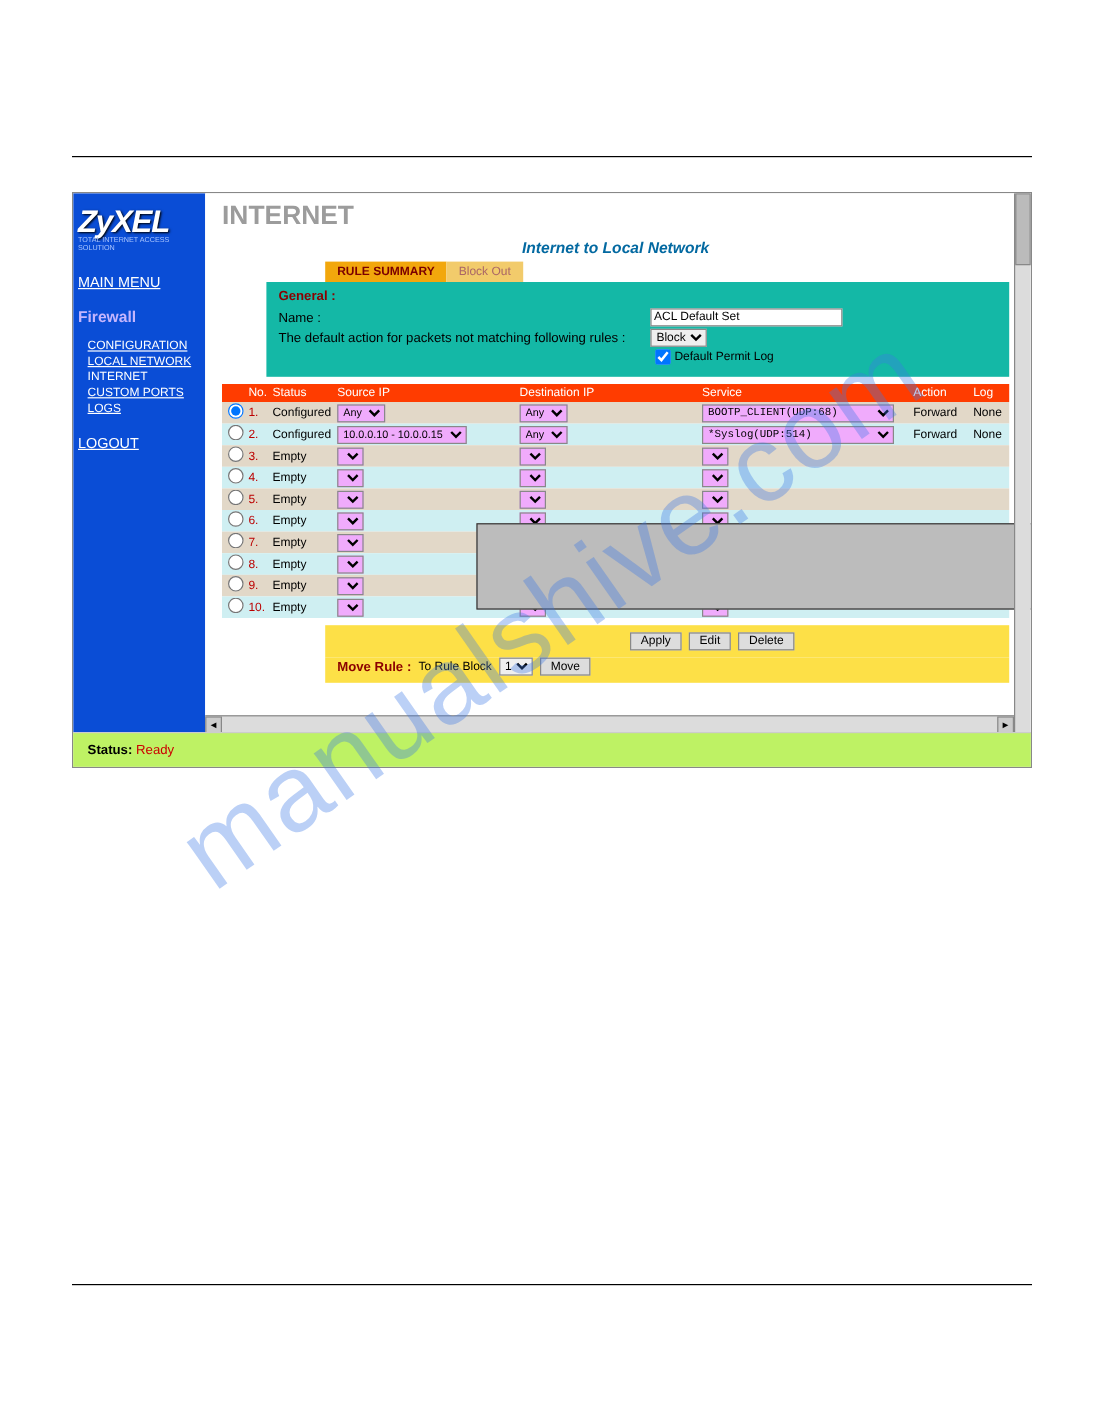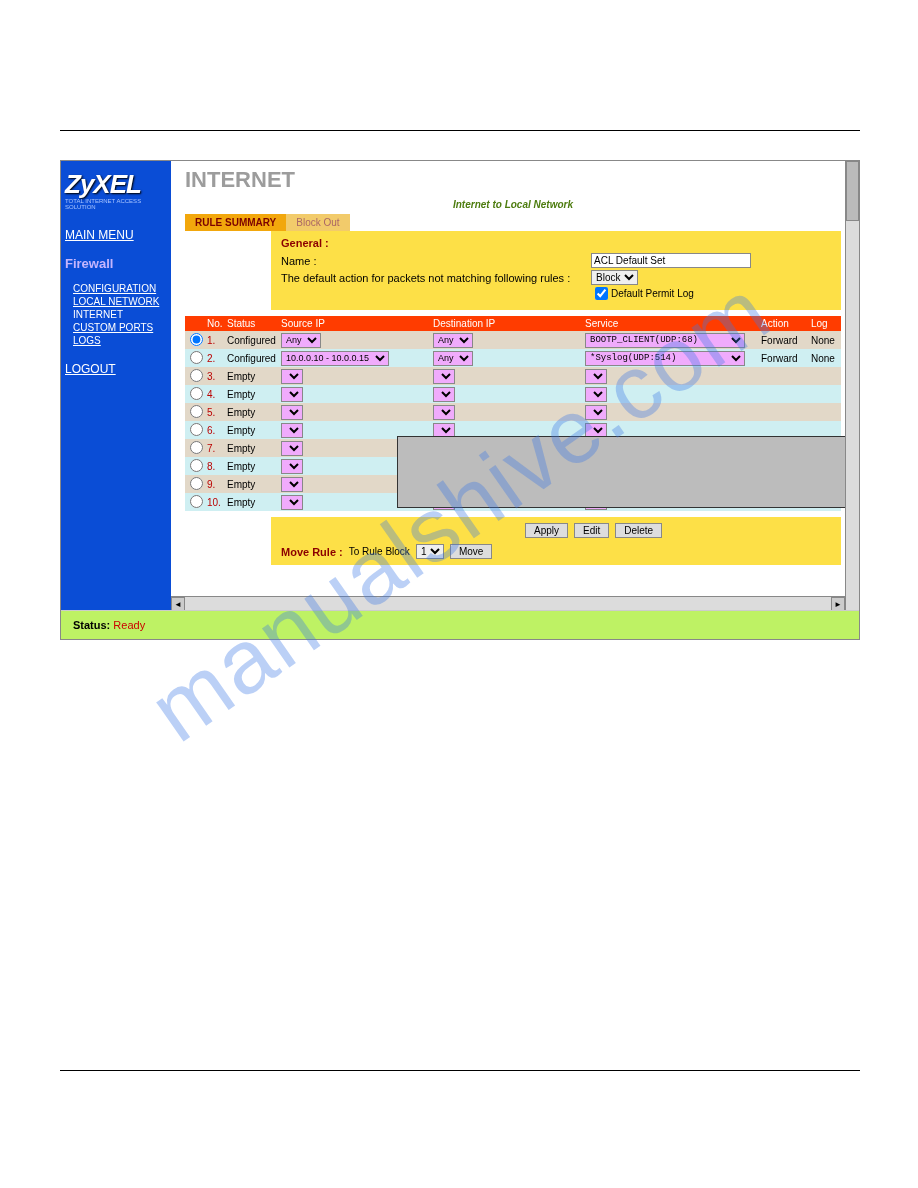--- a/index.html
+++ b/index.html
@@ -21,26 +21,26 @@
 .nav-link.no-underline { text-decoration: none; }
 .logout { margin-top: 16px; color: #fff; text-decoration: underline; font-size: 12px; cursor: pointer; }
 .content { flex: 1; background: #fff; display: flex; flex-direction: column; position: relative; }
 .topbar { height: 26px; background: #0a4dd6; display: flex; justify-content: flex-end; align-items: center; padding-right: 18px; color: #fff; font-size: 10px; position: relative; }
 .help-link { color: #fff; cursor: pointer; display: flex; align-items: center; gap: 4px; }
 .help-icon { width: 13px; height: 13px; border: 1px solid #fff; border-radius: 50%; display: inline-flex; align-items: center; justify-content: center; font-size: 9px; }
 .vscroll { position: absolute; right: 0; top: 0; bottom: 0; width: 14px; background: #dcdcdc; border-left: 1px solid #888; }
 .vscroll-thumb { position: absolute; top: 0; left: 0; right: 0; height: 60px; background: #bbb; border: 1px solid #888; }
 .page-body { flex: 1; padding: 6px 18px 6px 14px; overflow: hidden; position: relative; }
 .page-title { font-family: Arial, sans-serif; font-size: 22px; font-weight: bold; color: #9c9c9c; margin-bottom: 6px; }
-.subtitle { font-style: italic; font-weight: bold; color: #4d7c0f; text-align: center; font-size: 10px; margin-bottom: 4px; }
-.tabs-row { display: flex; }
+.subtitle { font-style: italic; font-weight: bold; color: #0369a1; text-align: center; font-size: 13px; margin-bottom: 4px; }
+.tabs-row { display: flex; margin-left: 86px; }
 .tab { padding: 3px 10px; font-size: 10px; cursor: pointer; }
 .tab.active { background: #f2a70c; color: #7b0000; font-weight: bold; }
 .tab.inactive { background: #f2cb6b; color: #a66; }
-.general-box { margin-left: 86px; background: #fde047; padding: 6px 10px 10px 10px; font-size: 11px; }
+.general-box { margin-left: 37px; background: #14b8a6; padding: 6px 10px 10px 10px; font-size: 11px; }
 .general-title { font-weight: bold; color: #8b0000; margin-bottom: 4px; }
 .general-row { display: flex; align-items: center; margin: 2px 0; }
 .general-label { width: 310px; }
 .text-input { font-family: inherit; font-size: 10px; padding: 1px 2px; border: 1px solid #888; background: #fff; }
 .name-input { width: 160px; }
 .select-sm { font-family: inherit; font-size: 10px; border: 1px solid #888; background: #efefef; }
 .checkbox-row { margin-left: 314px; display: flex; align-items: center; gap: 3px; font-size: 10px; }
 .rules-table { margin-top: 6px; }
 .table-header { display: flex; background: #ff3c00; color: #fff; font-size: 10px; padding: 2px 0; }
 .col-sel { width: 22px; text-align: center; }

